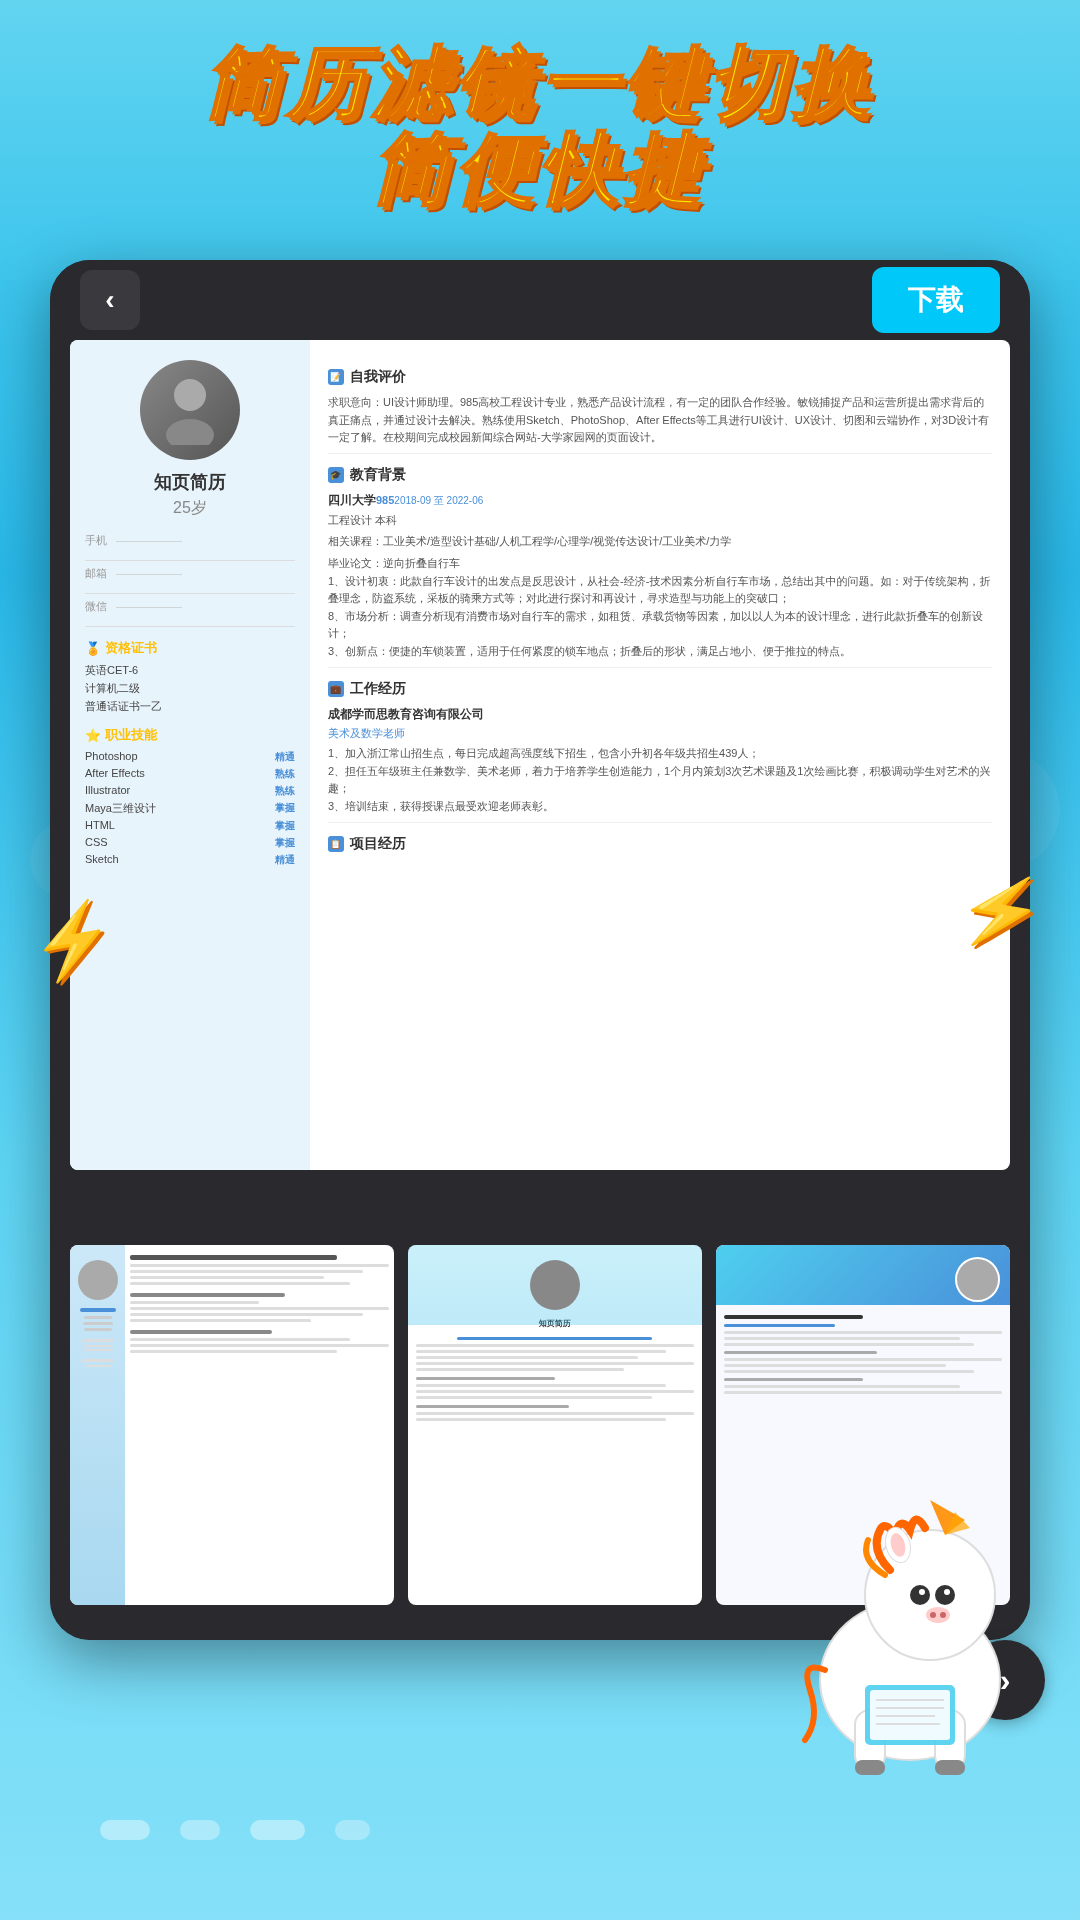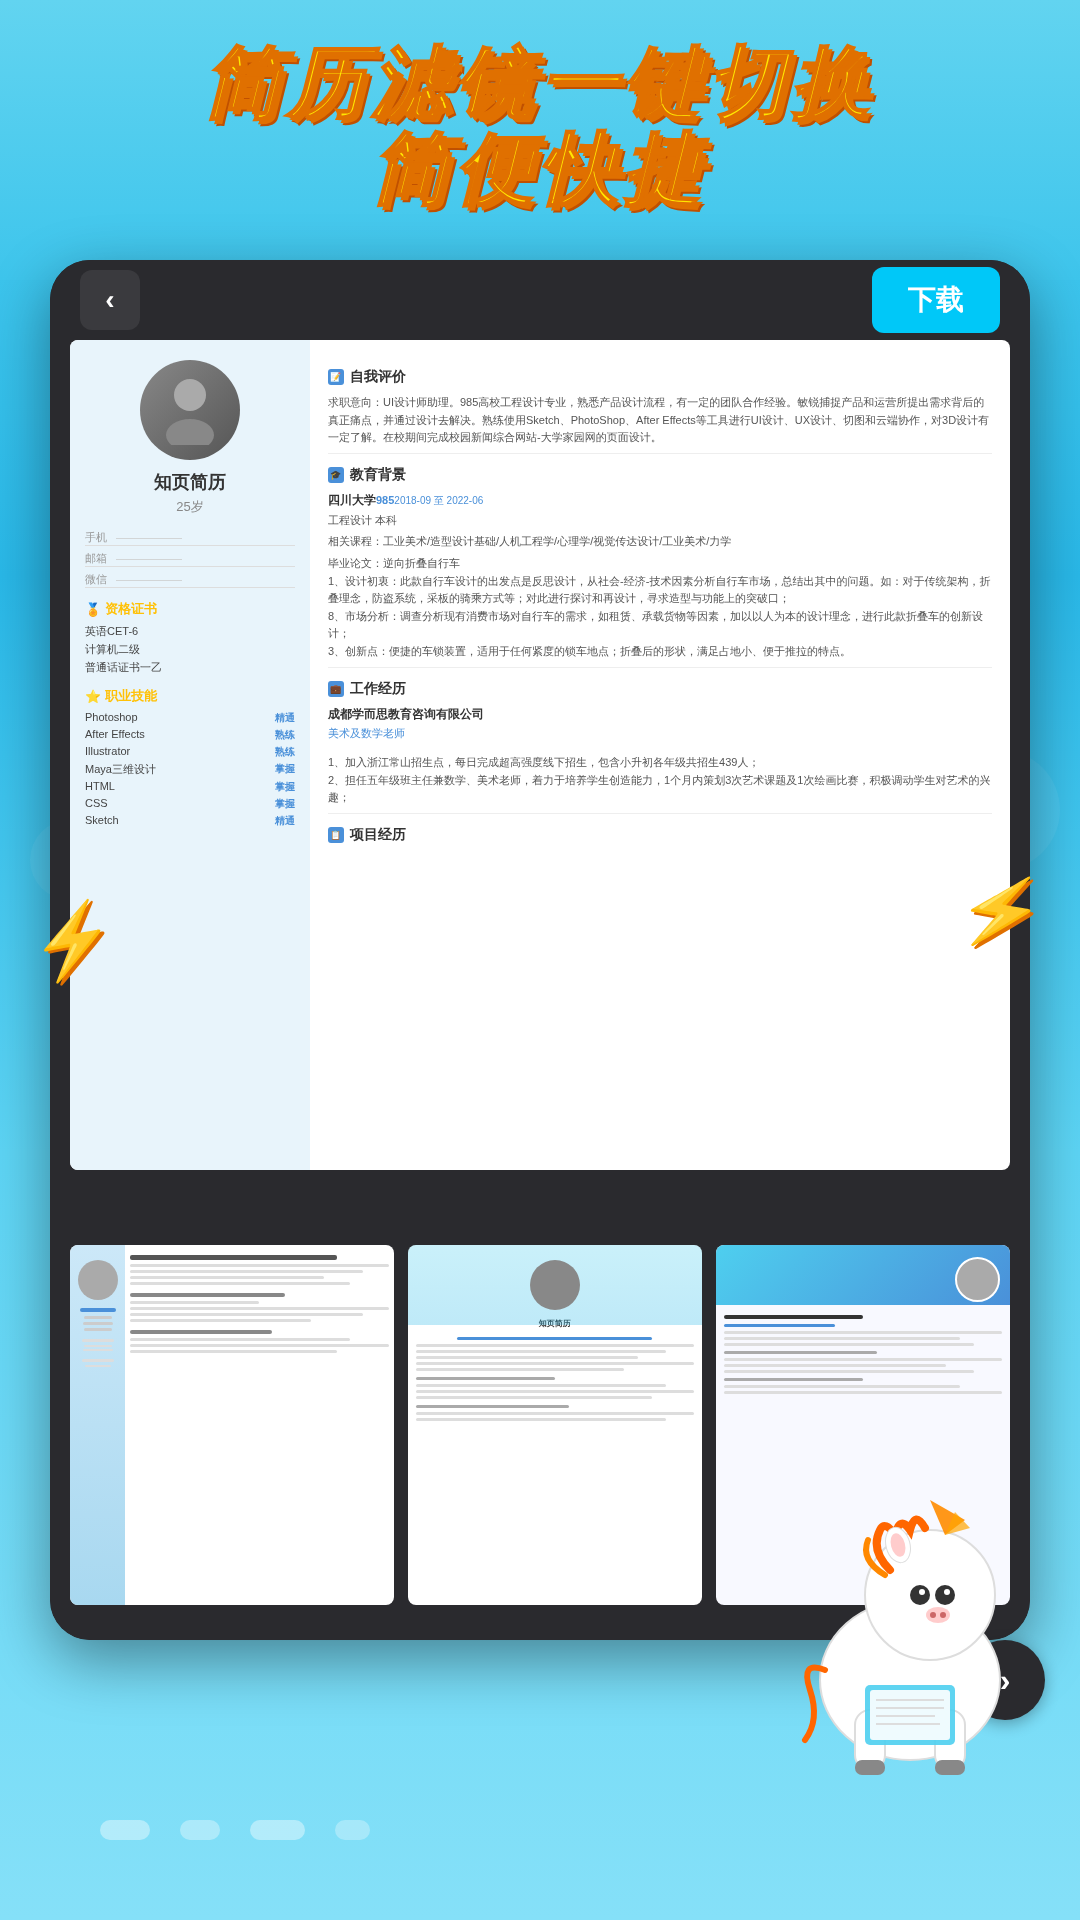--- a/index.html
+++ b/index.html
@@ -122,30 +122,30 @@
     }
     .resume-name {
       text-align: center;
       font-size: 18px;
       font-weight: bold;
       color: #333;
       margin-bottom: 4px;
     }
     .resume-age {
       text-align: center;
-      font-size: 13px;
+      font-size: 16px;
       color: #888;
       margin-bottom: 14px;
     }
     .resume-contact-item {
       font-size: 11px;
       color: #999;
       margin-bottom: 5px;
       border-bottom: 1px solid #ddd;
-      padding-bottom: 0;
+      padding-bottom: 12px;
     }
     .left-section-title {
       font-size: 13px;
       font-weight: bold;
       color: #ffc107;
       margin: 12px 0 6px;
       display: flex;
       align-items: center;
       gap: 4px;
     }
@@ -403,22 +403,23 @@
       <div class="resume-text">3、创新点：便捷的车锁装置，适用于任何紧度的锁车地点；折叠后的形状，满足占地小、便于推拉的特点。</div>
 
       <hr class="resume-divider">
 
       <div class="resume-section-header">
         <span class="section-icon">💼</span>
         <span>工作经历</span>
       </div>
       <div class="edu-school">成都学而思教育咨询有限公司</div>
       <div class="resume-text" style="color:#4a90d9;margin-top:2px;">美术及数学老师</div>
-      <div class="resume-text" style="margin-top:12px;">1、加入浙江常山招生点，每日完成超高强度线下招生，包含小升初各年级共招生439人；</div>
+      <div class="resume-text" style="margin-top:3px;">1、加入浙江常山招生点，每日完成超高强度线下招生，包含小升初各年级共招生439人；</div>
       <div class="resume-text">2、担任五年级班主任兼数学、美术老师，着力于培养学生创造能力，1个月内策划3次艺术课题及1次绘画比赛，积极调动学生对艺术的兴趣；</div>
+      <div class="resume-text">3、培训结束，获得授课点最受欢迎老师表彰。</div>
 
       <hr class="resume-divider">
 
       <div class="resume-section-header">
         <span class="section-icon">📋</span>
         <span>项目经历</span>
       </div>
     </div>
   </div>
 

